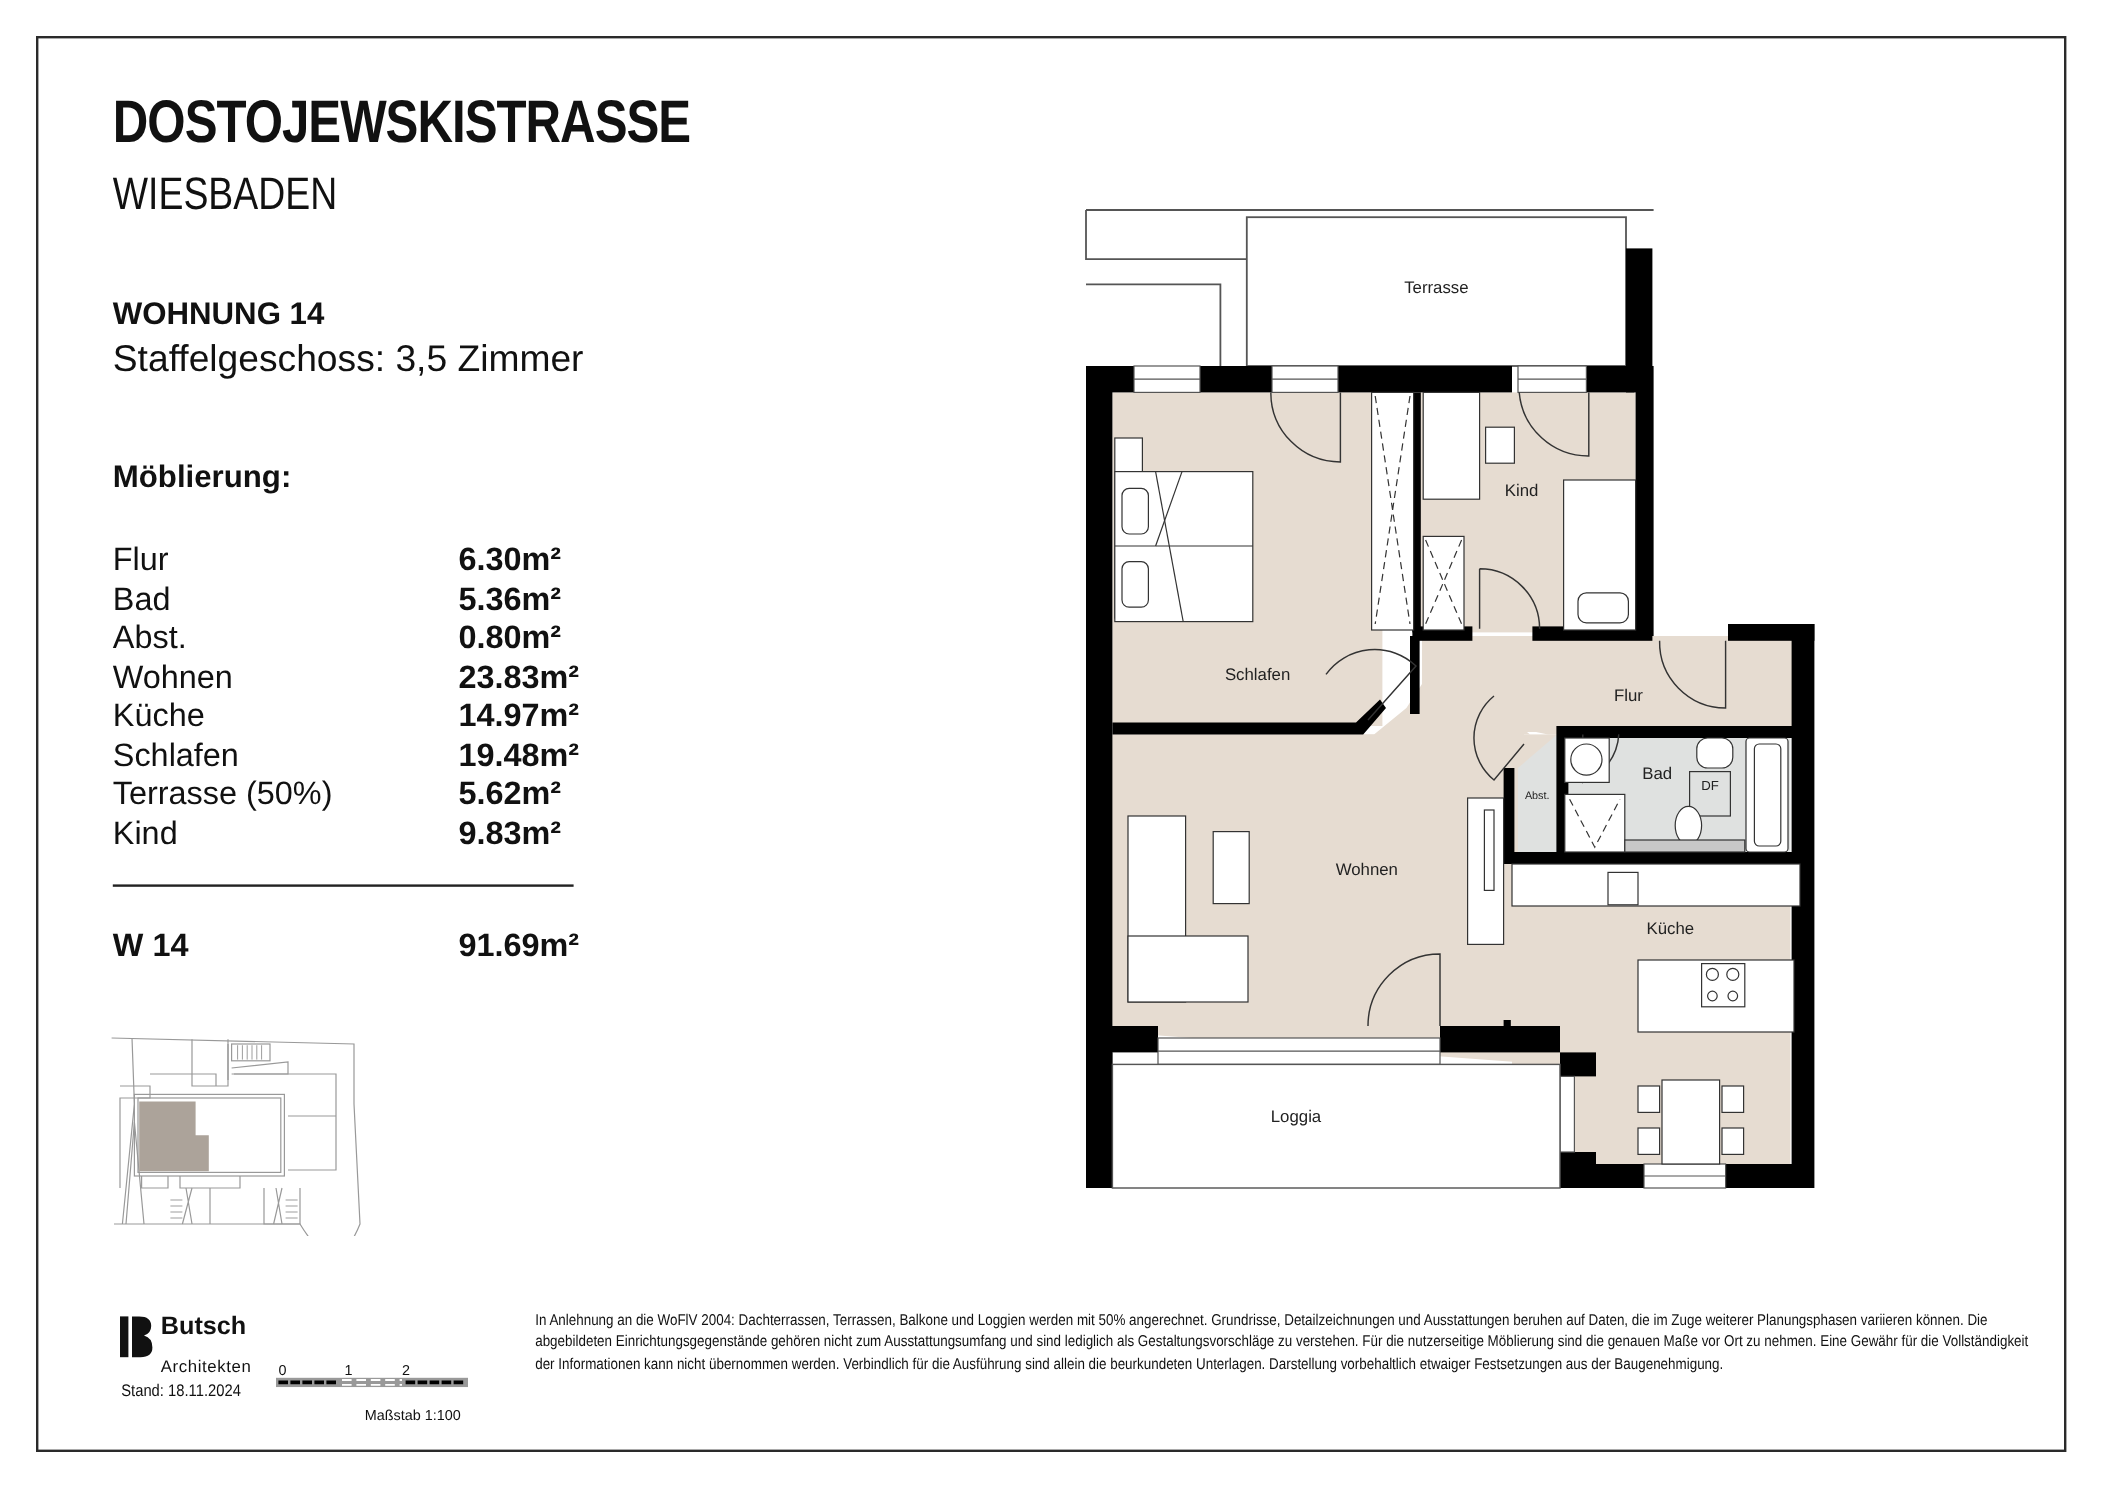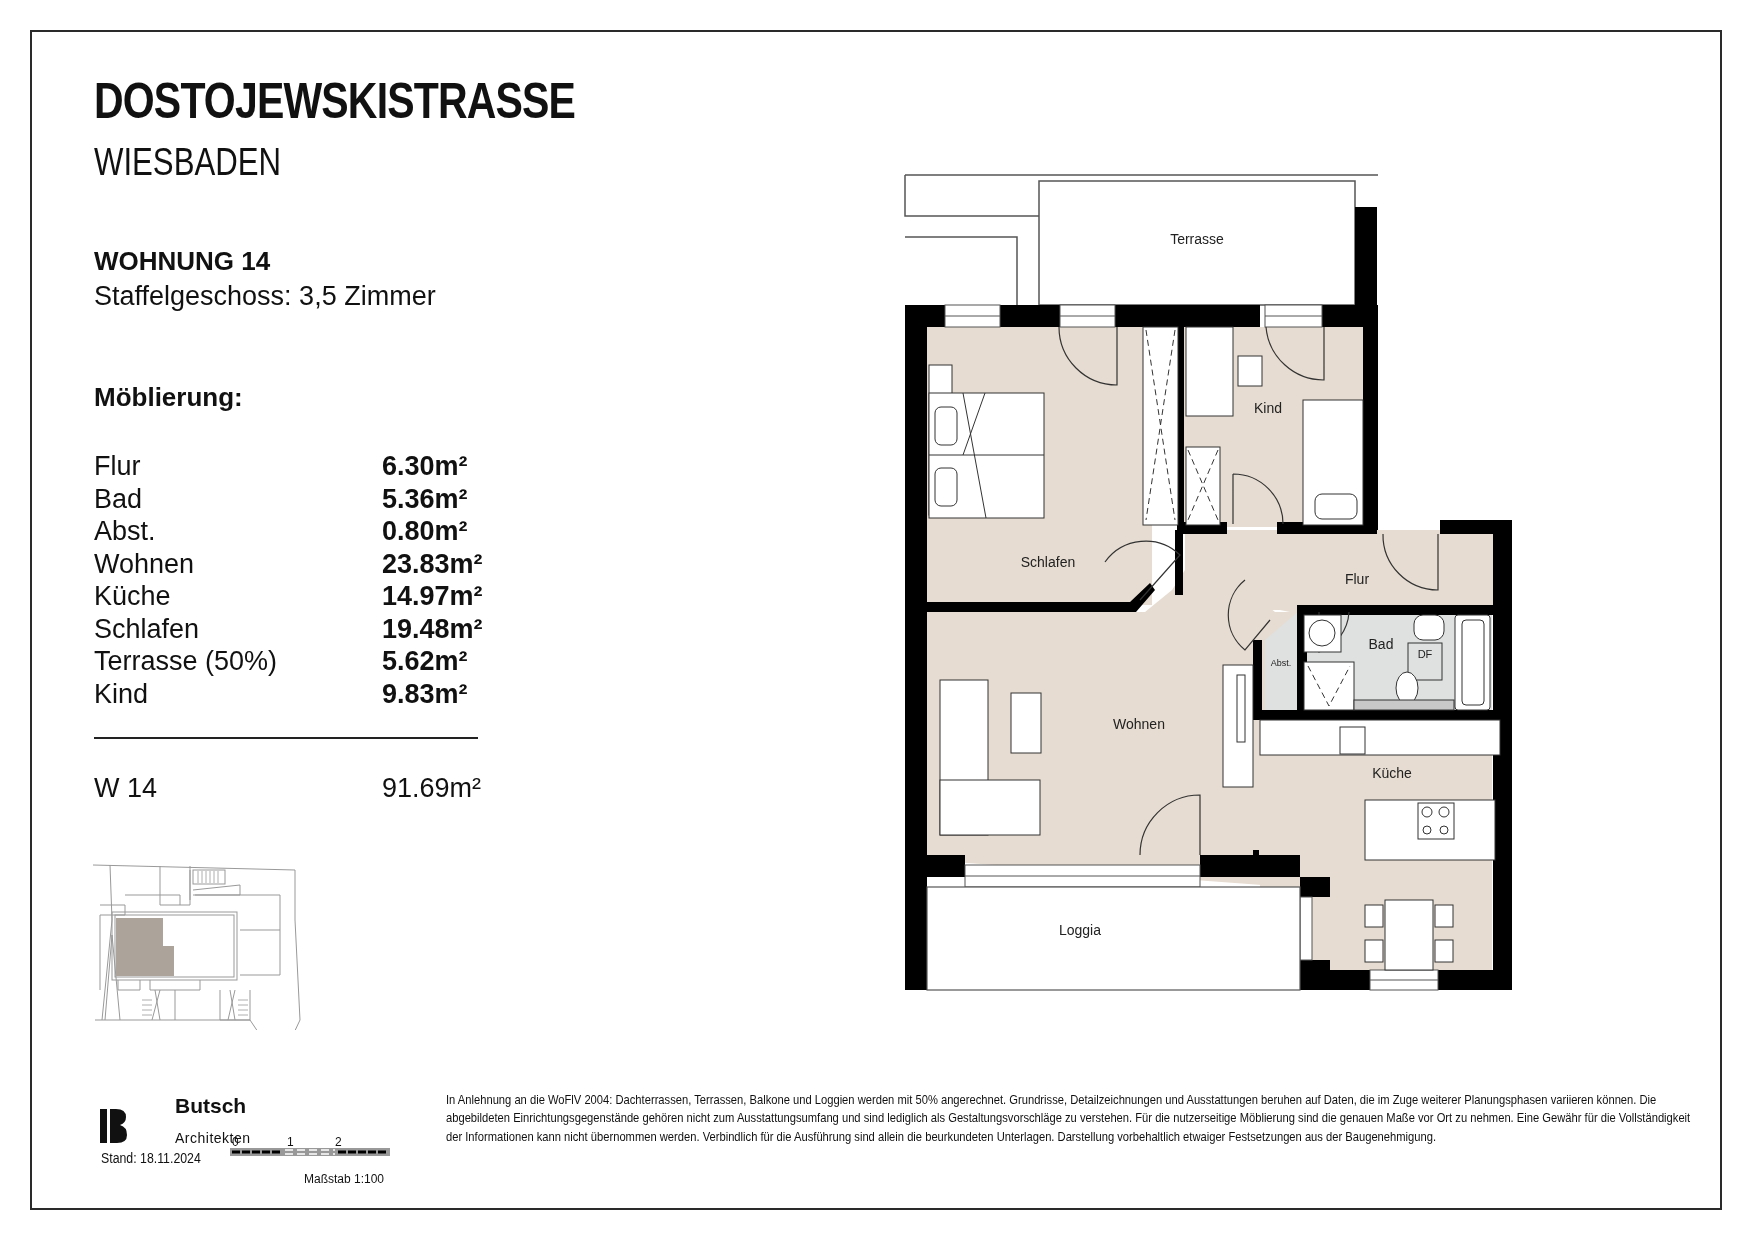--- a/index.html
+++ b/index.html
@@ -5,31 +5,31 @@
   html, body { margin: 0; padding: 0; background: #ffffff; }
   body { width: 1754px; height: 1241px; position: relative; overflow: hidden;
          font-family: "Liberation Sans", sans-serif; color: #111; }
   .frame { position: absolute; left: 30px; top: 30px; width: 1692px; height: 1180px;
            border: 2px solid #2a2a2a; box-sizing: border-box; }
   .title { position: absolute; left: 94px; top: 76px; font-size: 50px; font-weight: bold;
            letter-spacing: -1px; transform: scaleX(0.82); transform-origin: left top; line-height: 1; }
   .subtitle { position: absolute; left: 94px; top: 143px; font-size: 38px;
               transform: scaleX(0.82); transform-origin: left top; line-height: 1; }
   .apt-title { position: absolute; left: 94px; top: 248px; font-size: 26px; font-weight: bold; line-height: 1; text-align: right; }
-  .apt-sub { position: absolute; left: 94px; top: 283px; font-size: 27px; line-height: 1; }
+  .apt-sub { position: absolute; left: 94px; top: 283px; font-size: 31px; line-height: 1; }
   .area-heading { position: absolute; left: 94px; top: 384px; font-size: 26px; font-weight: bold; line-height: 1; }
   .area-table { position: absolute; left: 94px; top: 450px; width: 400px; }
   .area-row { display: flex; height: 32.5px; font-size: 27px; line-height: 32px; }
   .area-row .lbl { width: 288px; }
   .area-row .val { flex: 1; font-weight: bold; }
   .area-divider { position: absolute; left: 94px; top: 737px; width: 384px; height: 2px; background: #222; }
-  .total-row { position: absolute; left: 94px; top: 773px; display: flex; font-size: 27px; width: 400px; }
+  .total-row { position: absolute; left: 94px; top: 773px; display: flex; font-size: 27px; width: 400px; font-weight: bold; }
   .total-row .lbl { width: 288px; }
   .siteplan { position: absolute; left: 90px; top: 860px; width: 220px; height: 170px; }
-  .logo { position: absolute; left: 100px; top: 1095px; display: flex; align-items: flex-end; gap: 41px; }
+  .logo { position: absolute; left: 100px; top: 1095px; display: flex; align-items: flex-start; }
   .logo-mark { width: 28px; height: 38px; }
   .logo-text { margin-left: 6px; line-height: 1; }
   .logo-name { font-size: 21px; font-weight: bold; }
   .logo-sub { font-size: 14px; margin-top: 15px; letter-spacing: 0.5px; }
   .date { position: absolute; left: 101px; top: 1150px; font-size: 14px;
           transform: scaleX(0.88); transform-origin: left top; }
   .scale-label { position: absolute; left: 304px; top: 1124px; font-size: 12px; margin-top: 48px; }
   .scale-ticks { position: absolute; left: 232px; top: 1135px; width: 160px; height: 22px; }
   .scale-ticks span { position: absolute; font-size: 12px; top: 0; }
   .scale-bar { position: absolute; left: 230px; top: 1148px; width: 160px; height: 8px; }

